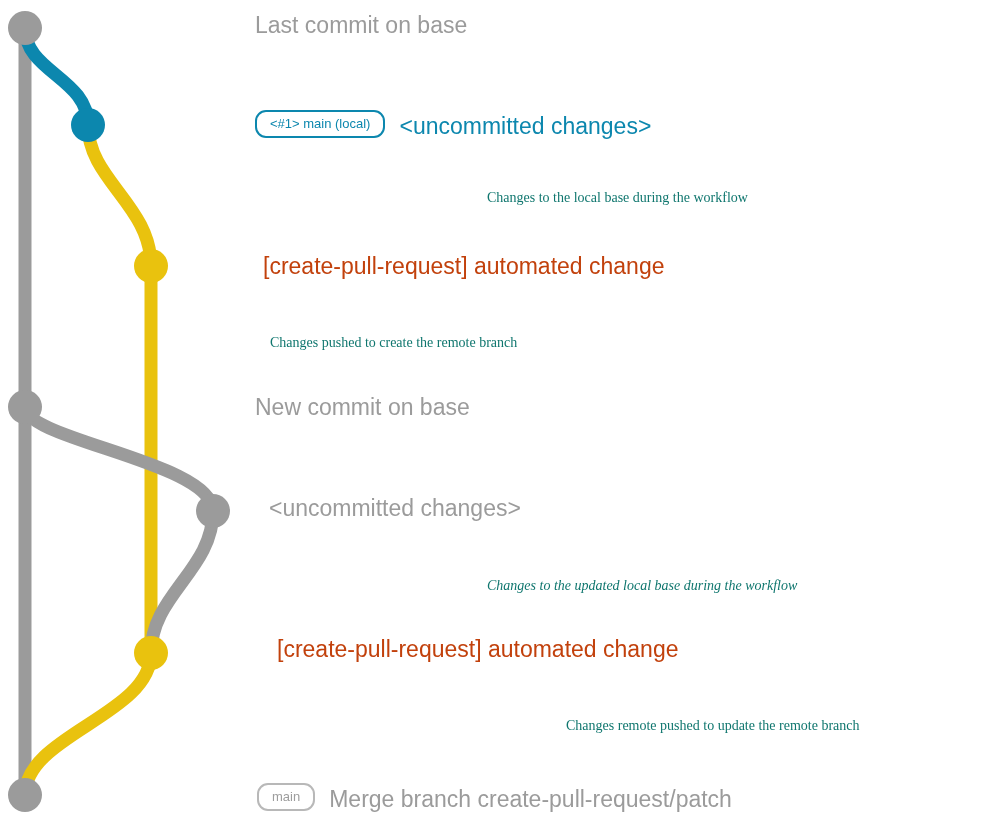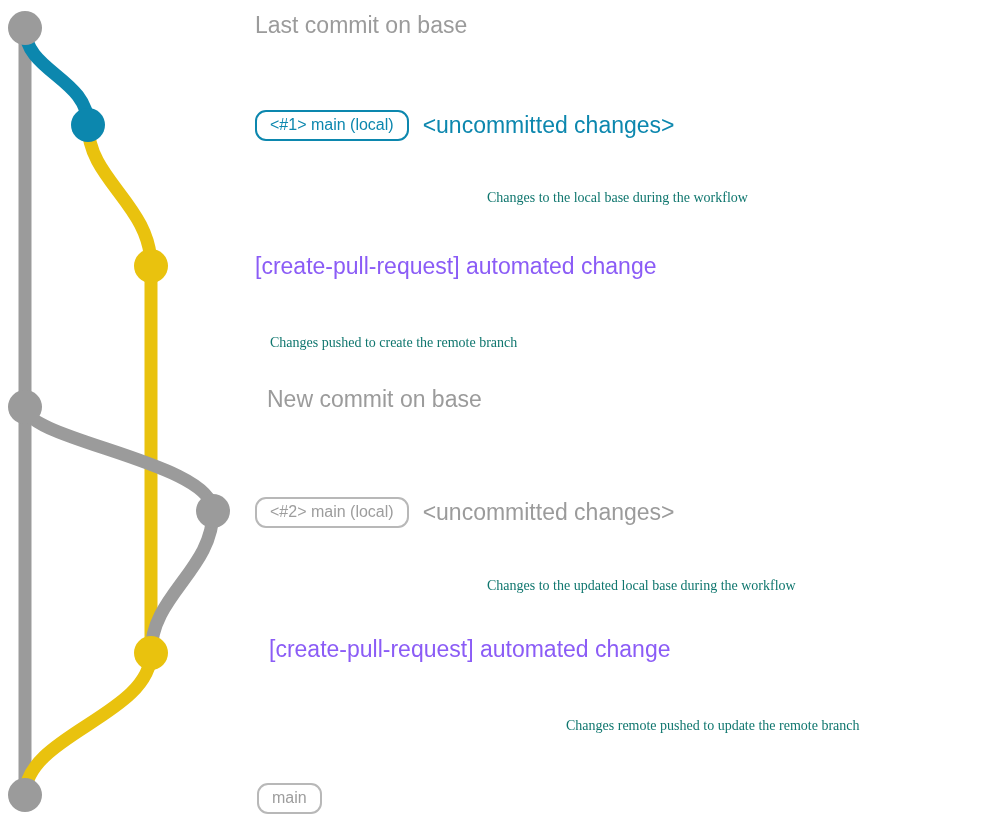--- a/index.html
+++ b/index.html
@@ -23,31 +23,31 @@
     position: absolute;
     left: 0;
     top: 0;
     width: 981px;
     height: 827px;
   }
 
   .row {
     position: absolute;
     display: flex;
-    align-items: center;
+    align-items: flex-end;
     white-space: nowrap;
   }
 
   
   .pill {
     display: inline-block;
     border: 2px solid #b3b3b3;
     border-radius: 11px;
     padding: 5px 13px 6px 13px;
-    font-size: 16px;
+    font-size: 13px;
     line-height: 1;
     color: #a0a0a0;
     background: #ffffff;
   }
   .pill.teal {
     border-color: #0c87ae;
     color: #0c87ae;
   }
   .pill.yellow {
     border-color: #e9c20e;
@@ -58,21 +58,21 @@
     color: #9d9d9d;
   }
 
   
   .subject {
     font-size: 22px;
     line-height: 1;
     color: #9b9b9b;
   }
   .subject.teal  { color: #0c87ae; }
-  .subject.yellow{ color: #8b5cf6; }
+  .subject.yellow{ color: #c2410c; margin-left: 8px; }
   .subject.gray  { color: #9b9b9b; }
 
   .subject-lg { font-size: 23px; }
 
   
   .note {
     position: absolute;
     font-family: "Liberation Serif", serif;
     font-size: 14px;
     line-height: 1;
@@ -120,35 +120,35 @@
     <span class="pill-gap"></span>
     <span class="subject subject-lg teal">&lt;uncommitted changes&gt;</span>
   </div>
   <div class="note" style="left:487px; top:147px;">Changes to the local base during the workflow</div>
 
   <div class="row" style="left:255px; top:255px;">
     <span class="subject subject-lg yellow">[create-pull-request] automated change</span>
   </div>
   <div class="note" style="left:270px; top:292px;">Changes pushed to create the remote branch</div>
 
-  <div class="row" style="left:255px; top:388px;margin-left:12px;">
+  <div class="row" style="left:255px; top:396px;">
     <span class="subject subject-lg gray">New commit on base</span>
   </div>
 
   <div class="row" style="left:255px; top:497px;">
-    <span class="pill gray">&lt;#2&gt; main (local)</span>
     <span class="pill-gap"></span>
     <span class="subject subject-lg gray">&lt;uncommitted changes&gt;</span>
   </div>
-  <div class="note" style="left:487px; top:535px;">Changes to the updated local base during the workflow</div>
+  <div class="note" style="left:487px; top:535px;font-style:italic;">Changes to the updated local base during the workflow</div>
 
   <div class="row" style="left:255px; top:638px;">
     <span class="pill-gap"></span>
     <span class="subject subject-lg yellow">[create-pull-request] automated change</span>
   </div>
   <div class="note" style="left:566px; top:675px;">Changes remote pushed to update the remote branch</div>
 
   <div class="row" style="left:257px; top:783px;">
     <span class="pill gray">main</span>
     <span class="pill-gap"></span>
+    <span class="subject subject-lg gray">Merge branch create-pull-request/patch</span>
   </div>
 
 </div>
 
 </body></html>

